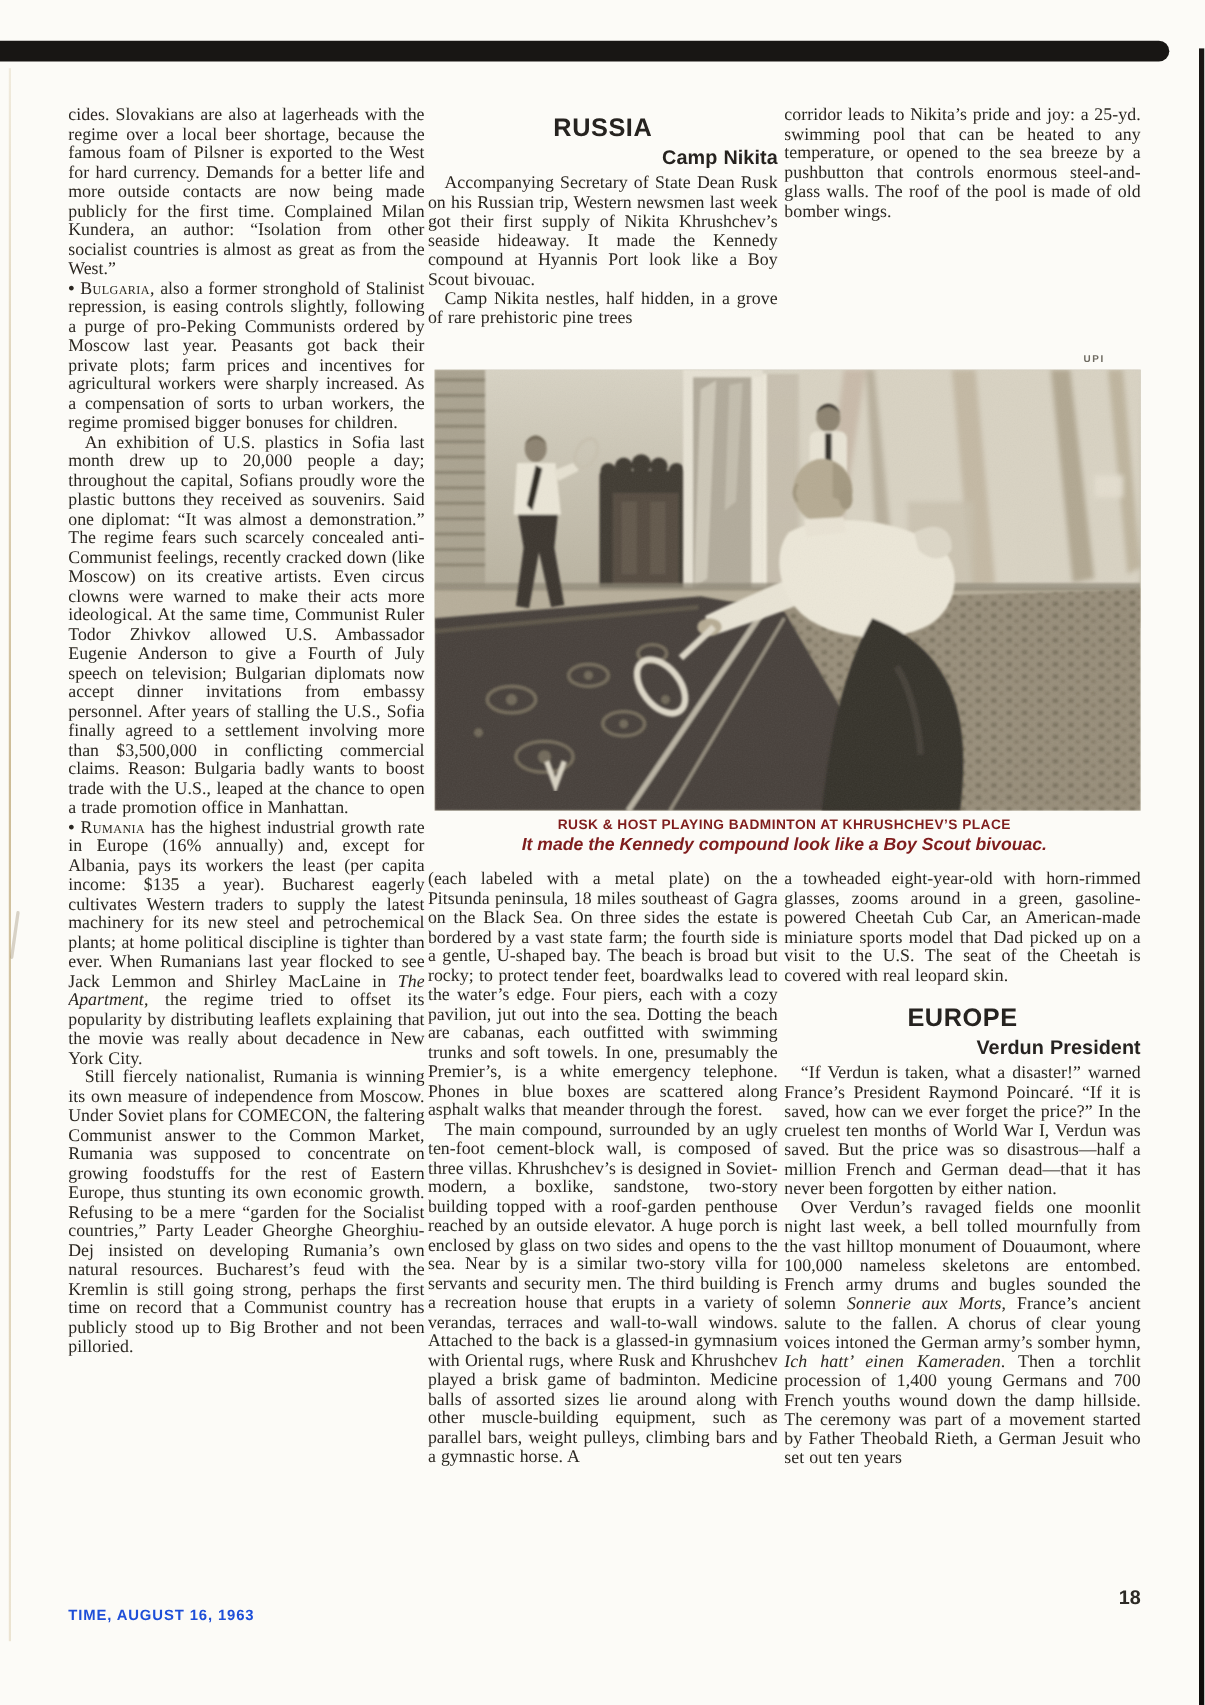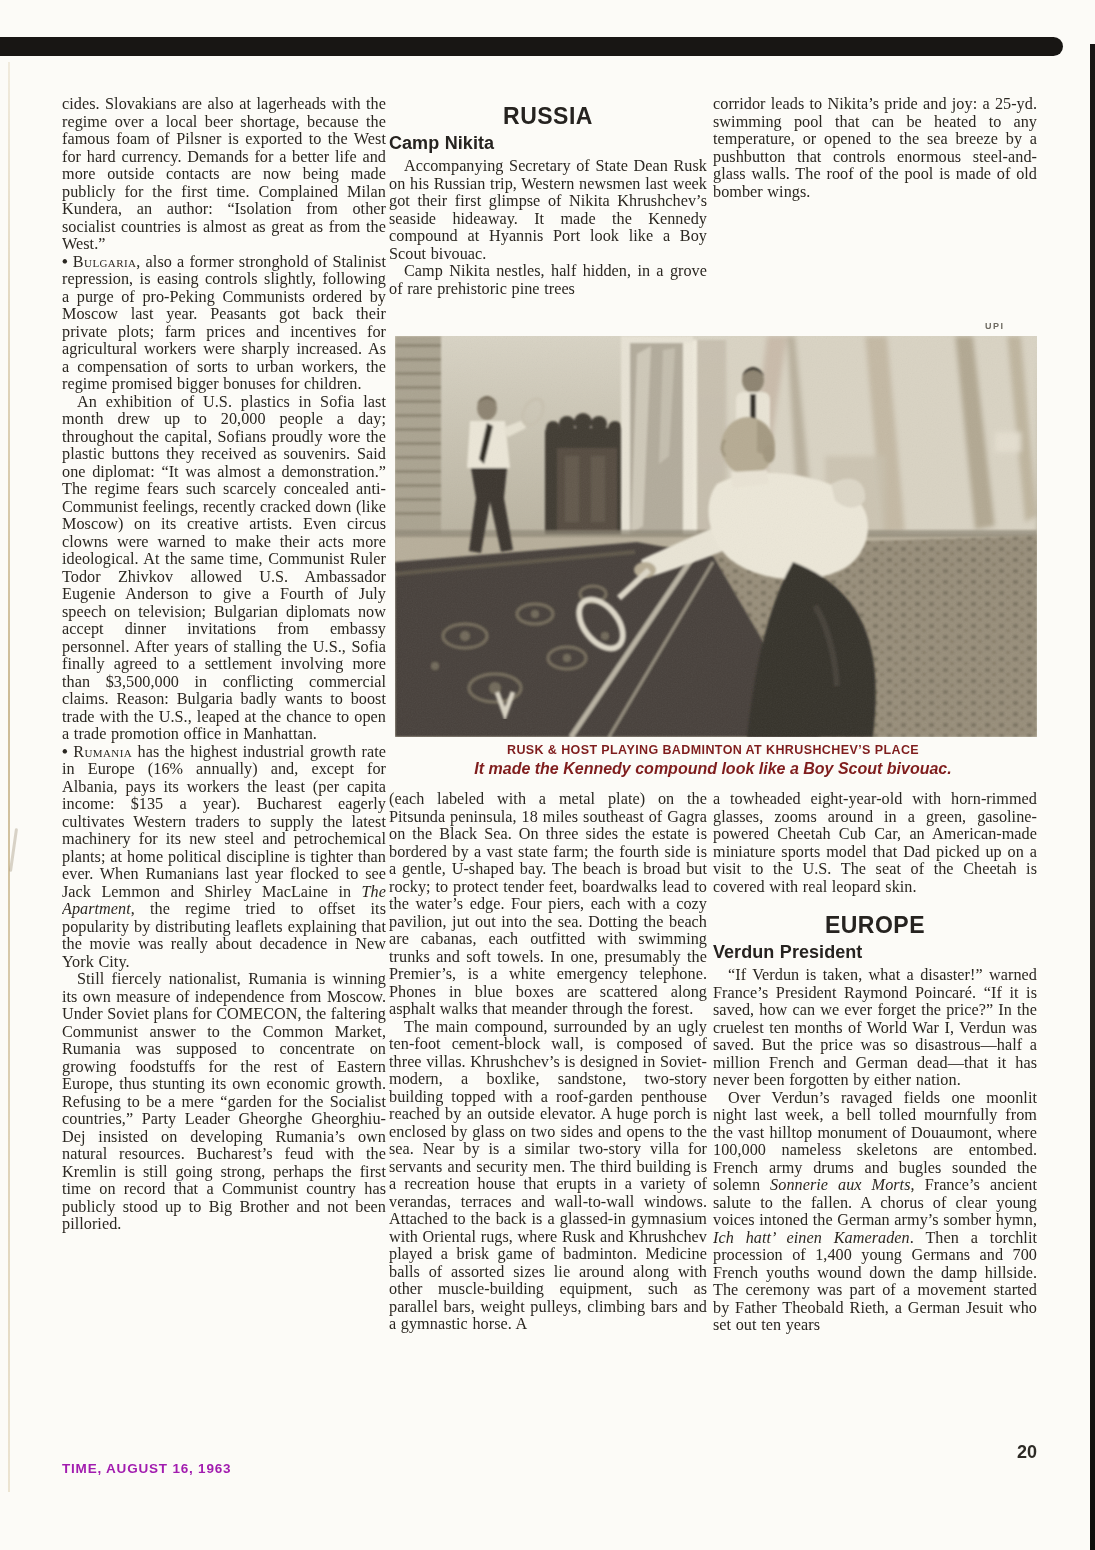--- a/index.html
+++ b/index.html
@@ -41,21 +41,21 @@
   #col2-bottom{left:389px;top:791px;width:318px;height:676px;}
   #col3-top{left:713px;top:96px;width:324px;height:224px;}
   #col3-bottom{left:713px;top:791px;width:324px;height:672px;}
   .section-head{
     font-family:"Liberation Sans", sans-serif;font-weight:bold;
     font-size:23px;line-height:26px;text-align:center;letter-spacing:.5px;
     margin:0 0 4px 0 !important;text-indent:0;color:#262320;
   }
   .sub-head{
     font-family:"Liberation Sans", sans-serif;font-weight:bold;
-    font-size:18px;line-height:21px;text-align:left;margin:2px 0 4px 0 !important;
+    font-size:18px;line-height:21px;text-align:right;margin:2px 0 4px 0 !important;
     text-indent:0;color:#262320;
   }
   .europe-gap{margin-top:16px !important;}
   .photo-credit{
     position:absolute;left:985px;top:321px;width:52px;
     font-family:"Liberation Sans", sans-serif;font-size:9px;font-weight:bold;
     letter-spacing:1.5px;color:#6e6a61;
   }
   .photo-frame{
     position:absolute;left:395px;top:336px;width:642px;height:401px;
@@ -63,21 +63,21 @@
   }
   .caption{
     position:absolute;left:389px;top:743px;width:648px;text-align:center;
     font-family:"Liberation Sans", sans-serif;color:#7f1d1d;
   }
   .caption-line1{font-size:12.5px;font-weight:bold;letter-spacing:.4px;line-height:15px;}
   .caption-line2{font-size:16px;font-weight:bold;font-style:italic;line-height:19px;margin-top:1px;text-align:center;}
   .footer{
     position:absolute;left:62px;top:1461px;
     font-family:"Liberation Sans", sans-serif;font-size:13.5px;font-weight:bold;
-    letter-spacing:.8px;color:#a21caf;
+    letter-spacing:.8px;color:#1d4ed8;
   }
   .page-number{
     position:absolute;left:985px;top:1442px;width:52px;text-align:right;
     font-family:"Liberation Sans", sans-serif;font-size:18px;font-weight:bold;color:#2d2a25;
   }
 </style>
 </head>
 <body>
 
 <div>
@@ -91,21 +91,21 @@
     <p>cides. Slovakians are also at lagerheads with the regime over a local beer shortage, because the famous foam of Pilsner is exported to the West for hard currency. Demands for a better life and more outside contacts are now being made publicly for the first time. Complained Milan Kundera, an author: “Isolation from other socialist countries is almost as great as from the West.”</p>
     <p><span class="bullet-dot">•</span> <span class="lead-caps">Bulgaria</span><span>, also a former stronghold of Stalinist repression, is easing controls slightly, following a purge of pro-Peking Communists ordered by Moscow last year. Peasants got back their private plots; farm prices and incentives for agricultural workers were sharply increased. As a compensation of sorts to urban workers, the regime promised bigger bonuses for children.</span></p>
     <p class="indent">An exhibition of U.S. plastics in Sofia last month drew up to 20,000 people a day; throughout the capital, Sofians proudly wore the plastic buttons they received as souvenirs. Said one diplomat: “It was almost a demonstration.” The regime fears such scarcely concealed anti-Communist feelings, recently cracked down (like Moscow) on its creative artists. Even circus clowns were warned to make their acts more ideological. At the same time, Communist Ruler Todor Zhivkov allowed U.S. Ambassador Eugenie Anderson to give a Fourth of July speech on television; Bulgarian diplomats now accept dinner invitations from embassy personnel. After years of stalling the U.S., Sofia finally agreed to a settlement involving more than $3,500,000 in conflicting commercial claims. Reason: Bulgaria badly wants to boost trade with the U.S., leaped at the chance to open a trade promotion office in Manhattan.</p>
     <p><span class="bullet-dot">•</span> <span class="lead-caps">Rumania</span><span> has the highest industrial growth rate in Europe (16% annually) and, except for Albania, pays its workers the least (per capita income: $135 a year). Bucharest eagerly cultivates Western traders to supply the latest machinery for its new steel and petrochemical plants; at home political discipline is tighter than ever. When Rumanians last year flocked to see Jack Lemmon and Shirley MacLaine in </span><span class="ital">The Apartment</span><span>, the regime tried to offset its popularity by distributing leaflets explaining that the movie was really about decadence in New York City.</span></p>
     <p class="indent">Still fiercely nationalist, Rumania is winning its own measure of independence from Moscow. Under Soviet plans for COMECON, the faltering Communist answer to the Common Market, Rumania was supposed to concentrate on growing foodstuffs for the rest of Eastern Europe, thus stunting its own economic growth. Refusing to be a mere “garden for the Socialist countries,” Party Leader Gheorghe Gheorghiu-Dej insisted on developing Rumania’s own natural resources. Bucharest’s feud with the Kremlin is still going strong, perhaps the first time on record that a Communist country has publicly stood up to Big Brother and not been pilloried.</p>
   </div>
 
   <div class="col" id="col2-top">
     <p class="section-head">RUSSIA</p>
     <p class="sub-head">Camp Nikita</p>
-    <p class="indent">Accompanying Secretary of State Dean Rusk on his Russian trip, Western newsmen last week got their first glimpse of Nikita Khrushchev’s seaside hideaway. It made the Kennedy compound at Hyannis Port look like a Boy Scout bivouac.</p>
+    <p class="indent">Accompanying Secretary of State Dean Rusk on his Russian trip, Western newsmen last week got their first supply of Nikita Khrushchev’s seaside hideaway. It made the Kennedy compound at Hyannis Port look like a Boy Scout bivouac.</p>
     <p class="indent">Camp Nikita nestles, half hidden, in a grove of rare prehistoric pine trees</p>
   </div>
 
   <div class="col" id="col3-top">
     <p>corridor leads to Nikita’s pride and joy: a 25-yd. swimming pool that can be heated to any temperature, or opened to the sea breeze by a pushbutton that controls enormous steel-and-glass walls. The roof of the pool is made of old bomber wings.</p>
   </div>
 
   <div class="photo-credit">UPI</div>
 
   <div class="photo-frame">
@@ -269,15 +269,15 @@
 
   <div class="col" id="col3-bottom">
     <p>a towheaded eight-year-old with horn-rimmed glasses, zooms around in a green, gasoline-powered Cheetah Cub Car, an American-made miniature sports model that Dad picked up on a visit to the U.S. The seat of the Cheetah is covered with real leopard skin.</p>
     <p class="section-head europe-gap">EUROPE</p>
     <p class="sub-head">Verdun President</p>
     <p class="indent">“If Verdun is taken, what a disaster!” warned France’s President Raymond Poincaré. “If it is saved, how can we ever forget the price?” In the cruelest ten months of World War I, Verdun was saved. But the price was so disastrous—half a million French and German dead—that it has never been forgotten by either nation.</p>
     <p class="indent"><span>Over Verdun’s ravaged fields one moonlit night last week, a bell tolled mournfully from the vast hilltop monument of Douaumont, where 100,000 nameless skeletons are entombed. French army drums and bugles sounded the solemn </span><span class="ital">Sonnerie aux Morts</span><span>, France’s ancient salute to the fallen. A chorus of clear young voices intoned the German army’s somber hymn, </span><span class="ital">Ich hatt’ einen Kameraden</span><span>. Then a torchlit procession of 1,400 young Germans and 700 French youths wound down the damp hillside. The ceremony was part of a movement started by Father Theobald Rieth, a German Jesuit who set out ten years</span></p>
   </div>
 
   <div class="footer">TIME, AUGUST 16, 1963</div>
-  <div class="page-number">20</div>
+  <div class="page-number">18</div>
 
 </div>
 
 </body></html>

